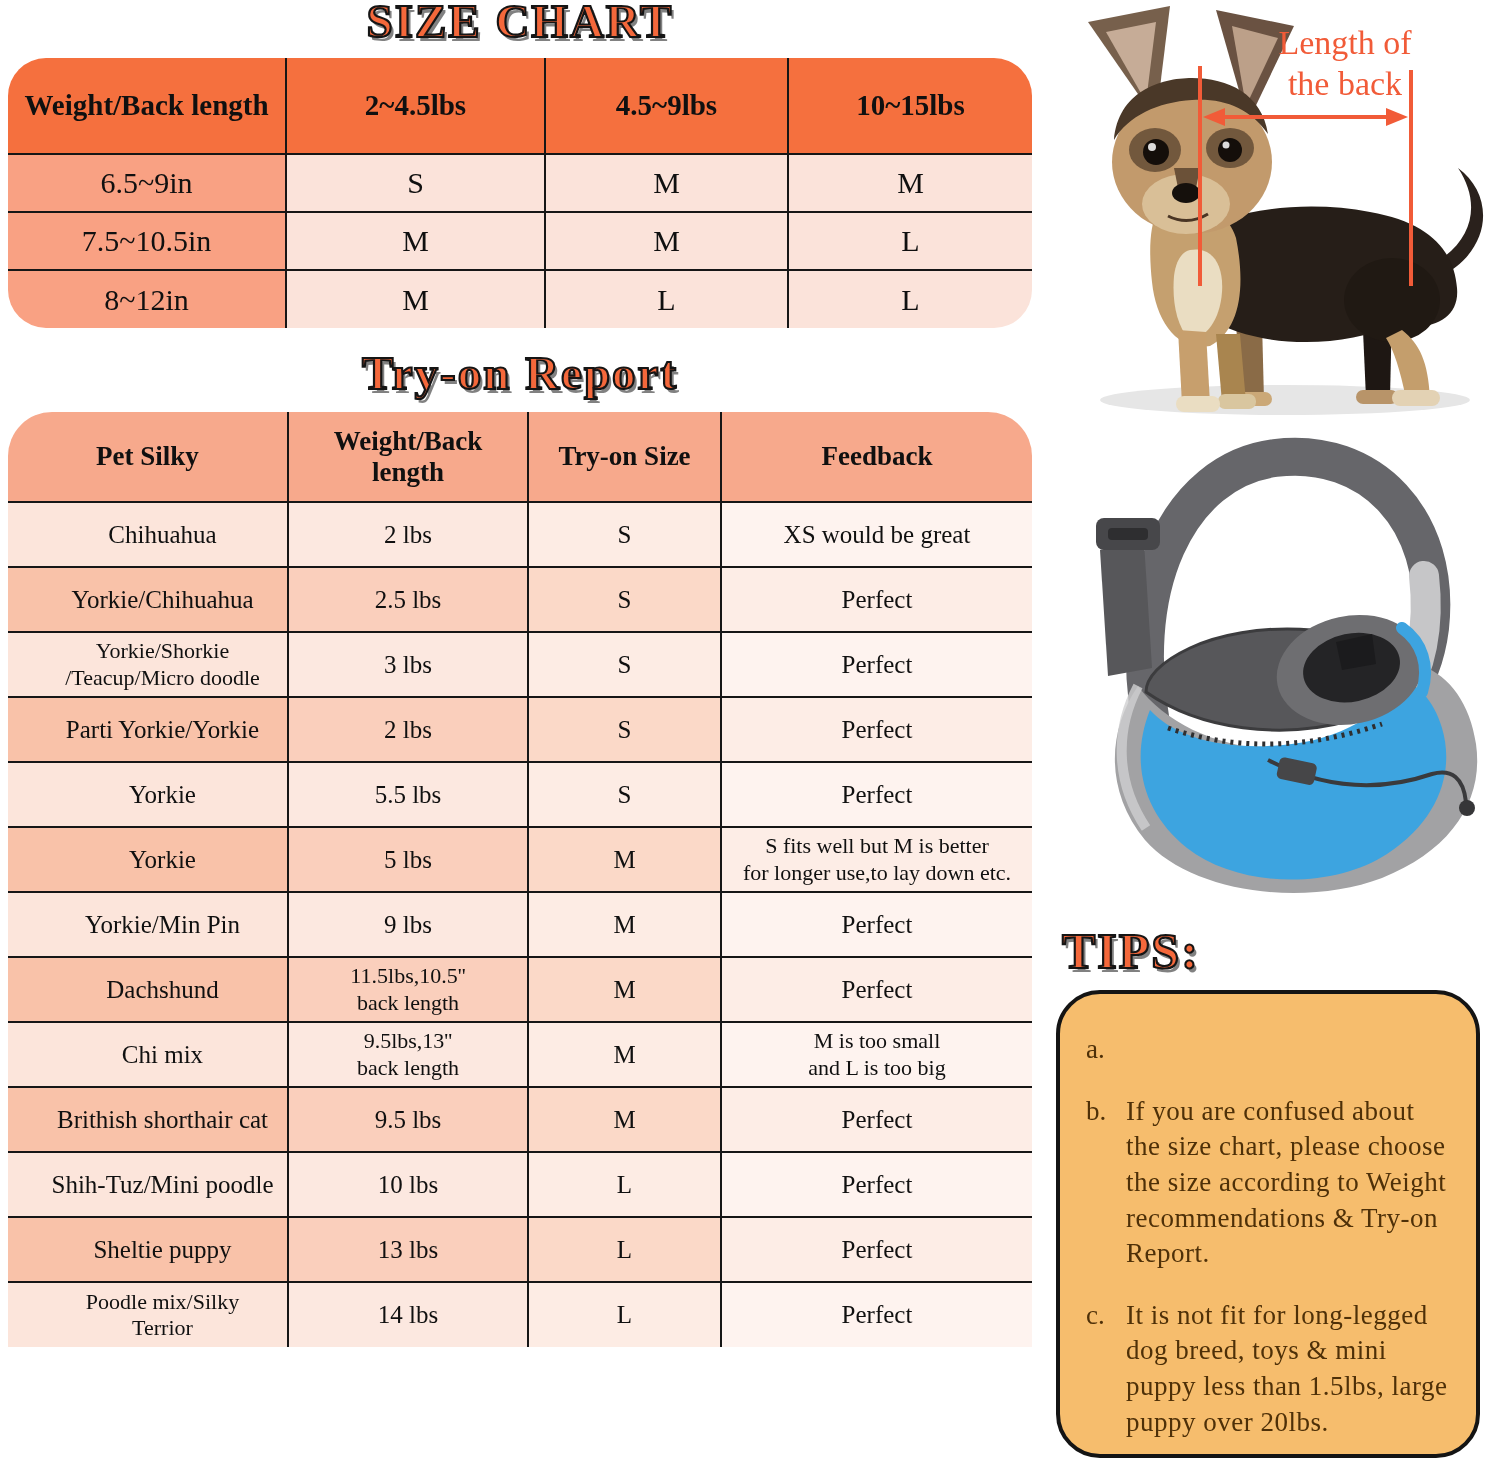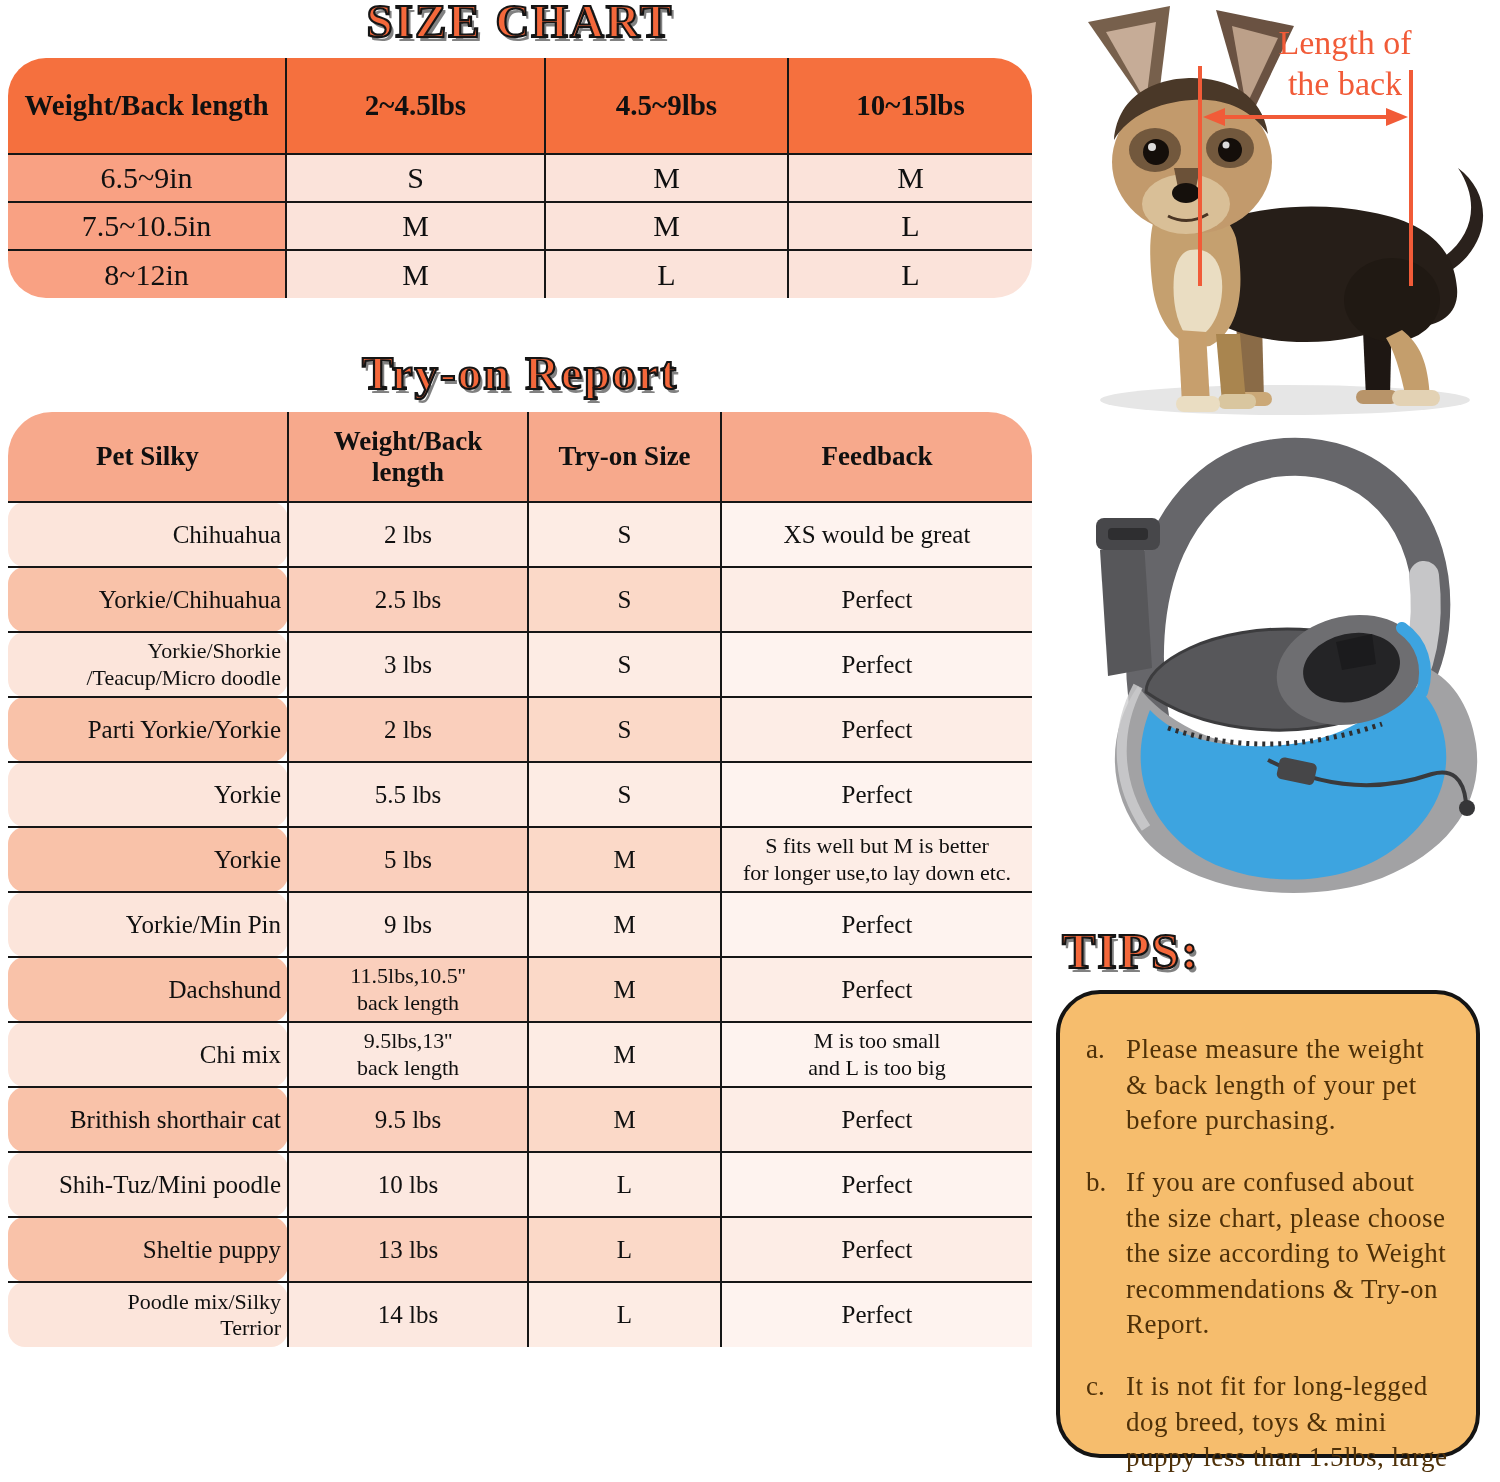--- a/index.html
+++ b/index.html
@@ -27,30 +27,30 @@
   #size-wrap{top:58px;border-radius:38px;}
   #tryon-wrap{top:412px;border-radius:44px 44px 0 0;}
   table{border-collapse:collapse;table-layout:fixed;width:1024px;}
   th,td{padding:0 6px;vertical-align:middle;text-align:center;white-space:pre-line;overflow:hidden;}
   th{font-weight:700;color:#101010;}
   td{font-weight:400;color:#101010;}
   th:not(:first-child),td:not(:first-child){border-left:2px solid var(--line);}
   tbody tr th, tbody tr td{border-top:2px solid var(--line);}
   
   #size-table thead tr{height:96px;}
-  #size-table tbody tr{height:48px;padding-left:28px;}
+  #size-table tbody tr{height:58px;padding-left:28px;}
   #size-table thead th{background:var(--header-orange);font-size:29px;}
   #size-table td{font-size:30px;background:var(--cell-pink);}
   #size-table td:first-child{background:var(--salmon);}
   
   #tryon-table thead tr{height:90px;}
   #tryon-table tbody tr{height:65px;}
   #tryon-table thead th{background:var(--try-header);font-size:27px;}
   #tryon-table td{font-size:25px;}
-  #tryon-table td:first-child{text-align:right;padding-left:36px;border-radius:17px;}
+  #tryon-table td:first-child{text-align:center;padding-left:36px;}
   #tryon-table td.two-line{font-size:22px;line-height:1.2;}
   #tryon-table tbody tr:nth-child(odd) td:nth-child(1){background:#FCE5DB;}
   #tryon-table tbody tr:nth-child(odd) td:nth-child(2){background:#FCE8E0;}
   #tryon-table tbody tr:nth-child(odd) td:nth-child(3){background:#FDECE4;}
   #tryon-table tbody tr:nth-child(odd) td:nth-child(4){background:#FEF3EF;}
   #tryon-table tbody tr:nth-child(even) td:nth-child(1){background:#F9C2A9;}
   #tryon-table tbody tr:nth-child(even) td:nth-child(2){background:#FACFBC;}
   #tryon-table tbody tr:nth-child(even) td:nth-child(3){background:#FBD9C8;}
   #tryon-table tbody tr:nth-child(even) td:nth-child(4){background:#FDEDE6;}
   
@@ -309,21 +309,20 @@
           <rect x="228" y="332" width="38" height="22" rx="5" fill="#464648"></rect>
         </g>
       <circle cx="417" cy="380" r="8" fill="#363638"></circle>
     </svg>
   </div>
 
   <div id="tips-box">
     <div>
         <div class="tip-item">
           <span class="tip-label">a.</span>
-          <span class="tip-text">Please measure the weight &amp; back length of your pet before purchasing.</span>
         </div>
         <div class="tip-item">
           <span class="tip-label">b.</span>
           <span class="tip-text">If you are confused about the size chart, please choose the size according to Weight recommendations &amp; Try-on Report.</span>
         </div>
         <div class="tip-item">
           <span class="tip-label">c.</span>
           <span class="tip-text">It is not fit for long-legged dog breed, toys &amp; mini puppy less than 1.5lbs, large puppy over 20lbs.</span>
         </div>
       </div>

